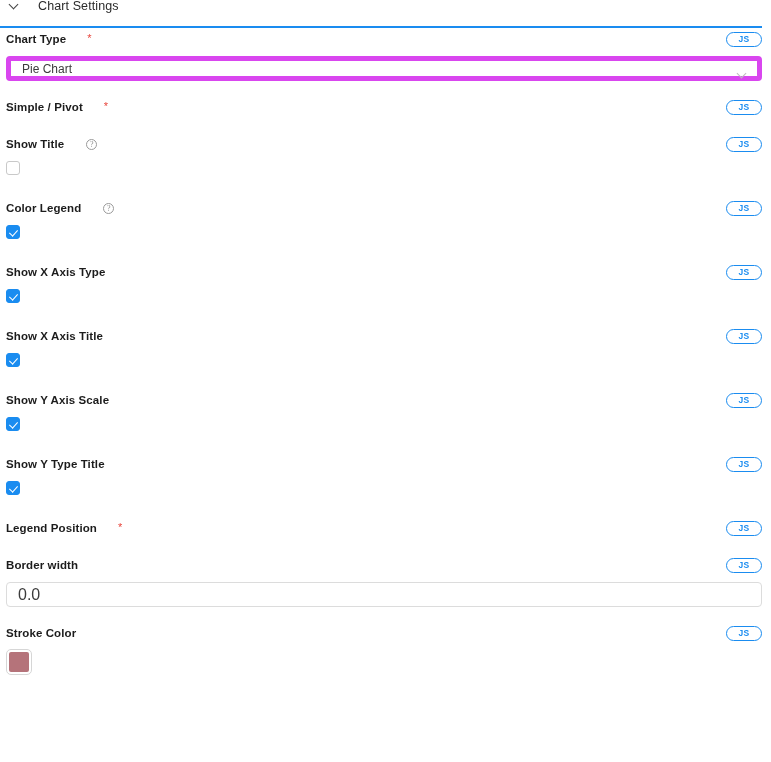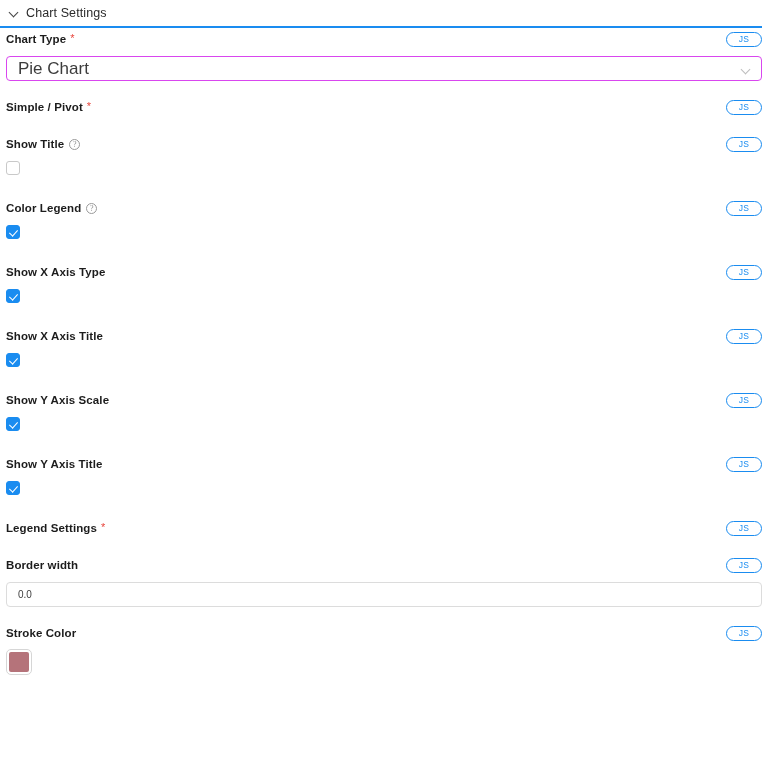--- a/index.html
+++ b/index.html
@@ -14,22 +14,22 @@
     height: 762px;
     font-family: "Liberation Sans", sans-serif;
     color: #1a1a1a;
     overflow: hidden;
     position: relative;
   }
 
   
   .panel-header {
     display: flex;
-    align-items: flex-end;
-    gap: 6px;
+    align-items: flex-start;
+    gap: 18px;
     padding: 0 0 0 9px;
     height: 19px;
   }
   .chev-collapse {
     width: 11px;
     height: 11px;
     display: inline-block;
     position: relative;
     flex: 0 0 auto;
   }
@@ -67,21 +67,21 @@
   }
   .field-head {
     display: flex;
     align-items: center;
     justify-content: space-between;
     height: 22px;
   }
   .label-wrap {
     display: flex;
     align-items: center;
-    gap: 3px;
+    gap: 20px;
   }
   .field-label {
     font-size: 11.5px;
     font-weight: bold;
     color: #1c1c1c;
     letter-spacing: .1px;
     white-space: nowrap;
   }
   .req-star {
     color: #e8453c;
@@ -107,45 +107,45 @@
     flex: 0 0 auto;
   }
 
   
   .js-badge {
     border: 1.2px solid #1a8cf0;
     color: #1a8cf0;
     background: #ffffff;
     border-radius: 10px;
     font-size: 8.5px;
-    font-weight: normal;
+    font-weight: bold;
     letter-spacing: .4px;
     width: 36px;
     height: 15px;
     line-height: 13px;
     text-align: center;
     flex: 0 0 auto;
     margin-right: 0px;
   }
 
   
   .control-row {
     padding-top: 6px;
   }
 
   .select-box {
     position: relative;
     height: 25px;
-    border: 1px solid #d946ef;
+    border: 5px solid #d946ef;
     border-radius: 4px;
     background: #fff;
     display: flex;
     align-items: center;
     padding: 0 26px 0 11px;
-    font-size: 17px;
+    font-size: 12px;
     color: #3c3c3c;
     width: 100%;
   }
   .select-box .chev-down {
     position: absolute;
     right: 12px;
     top: 9px;
     width: 7px;
     height: 7px;
     border-right: 1.1px solid #bdbdbd;
@@ -154,21 +154,21 @@
   }
 
   .text-input {
     height: 25px;
     border: 1px solid #dcdcdc;
     border-radius: 4px;
     background: #fff;
     display: flex;
     align-items: center;
     padding: 0 11px;
-    font-size: 10px;
+    font-size: 16px;
     color: #3c3c3c;
     width: 100%;
   }
 
   .checkbox {
     width: 14px;
     height: 14px;
     border-radius: 3px;
     border: 1px solid #c9c9c9;
     background: #ffffff;
@@ -291,31 +291,31 @@
             <span class="field-label">Show Y Axis Scale</span>
           </div>
           <div class="js-badge">JS</div>
         </div>
         <div class="control-row"><div class="checkbox checked"></div></div>
         <div class="gap-after-check"></div>
       </div>
       <div class="field">
         <div class="field-head">
           <div class="label-wrap">
-            <span class="field-label">Show Y Axis Title</span>
-          </div>
-          <div class="js-badge">JS</div>
-        </div>
-        <div class="control-row"><div class="checkbox checked"></div></div>
-        <div class="gap-after-check"></div>
-      </div>
-      <div class="field">
-        <div class="field-head">
-          <div class="label-wrap">
-            <span class="field-label">Legend Settings</span>
+            <span class="field-label">Show Y Type Title</span>
+          </div>
+          <div class="js-badge">JS</div>
+        </div>
+        <div class="control-row"><div class="checkbox checked"></div></div>
+        <div class="gap-after-check"></div>
+      </div>
+      <div class="field">
+        <div class="field-head">
+          <div class="label-wrap">
+            <span class="field-label">Legend Position</span>
             <span class="req-star">*</span>
           </div>
           <div class="js-badge">JS</div>
         </div>
         <div class="gap-after-input"></div>
       </div>
       <div class="field">
         <div class="field-head">
           <div class="label-wrap">
             <span class="field-label">Border width</span>

